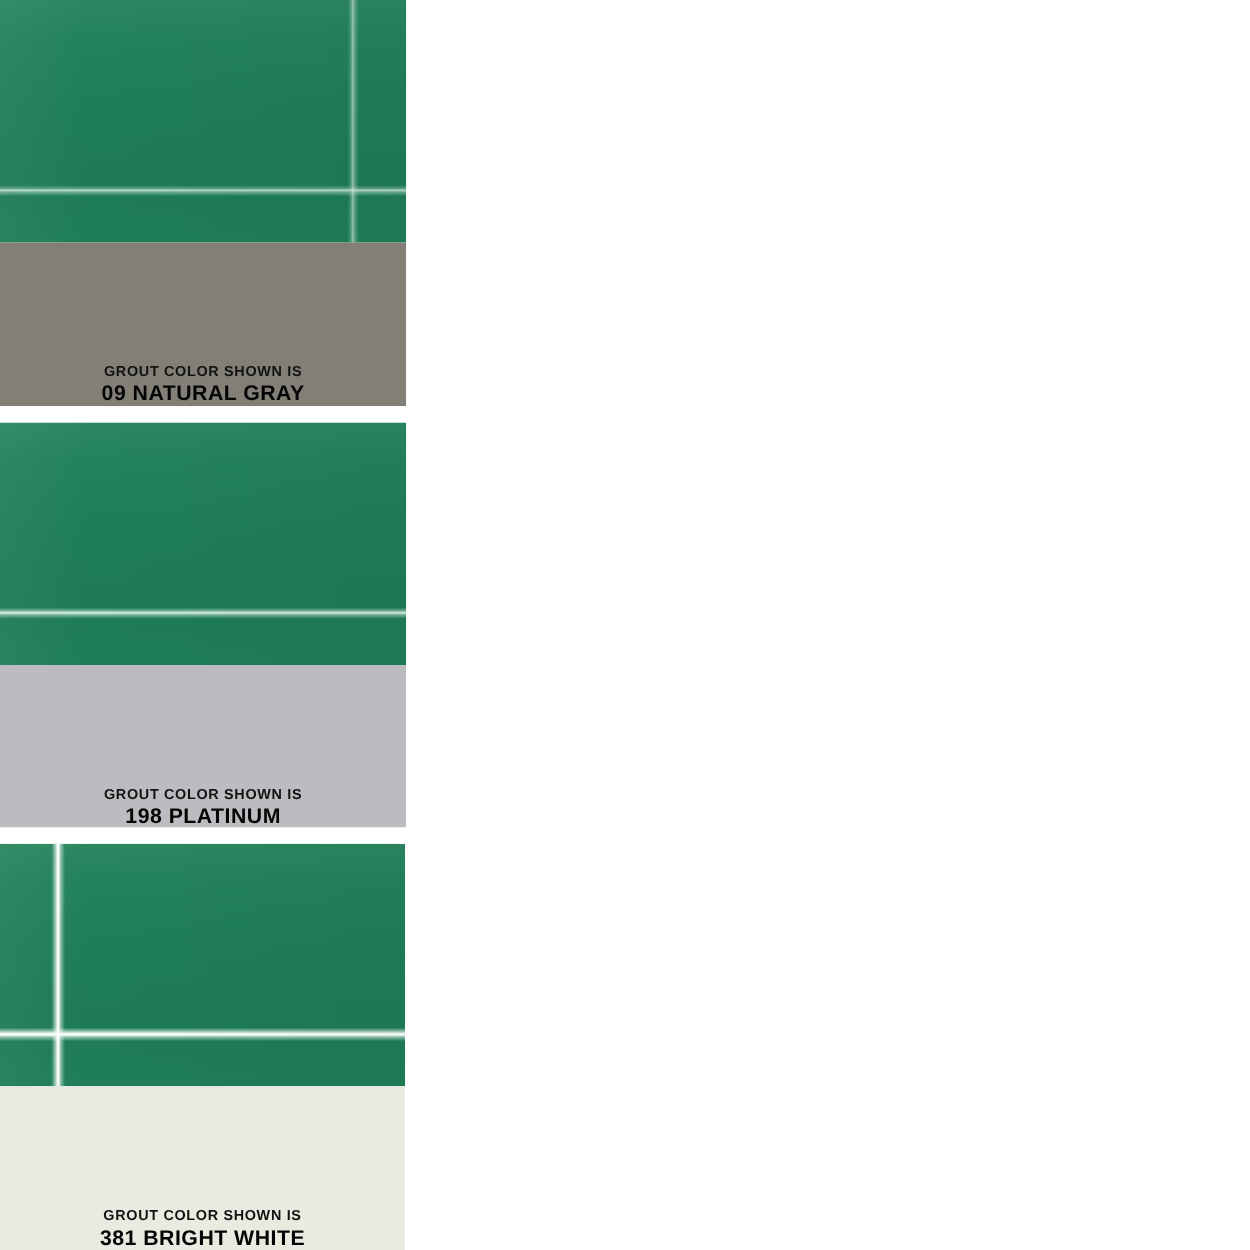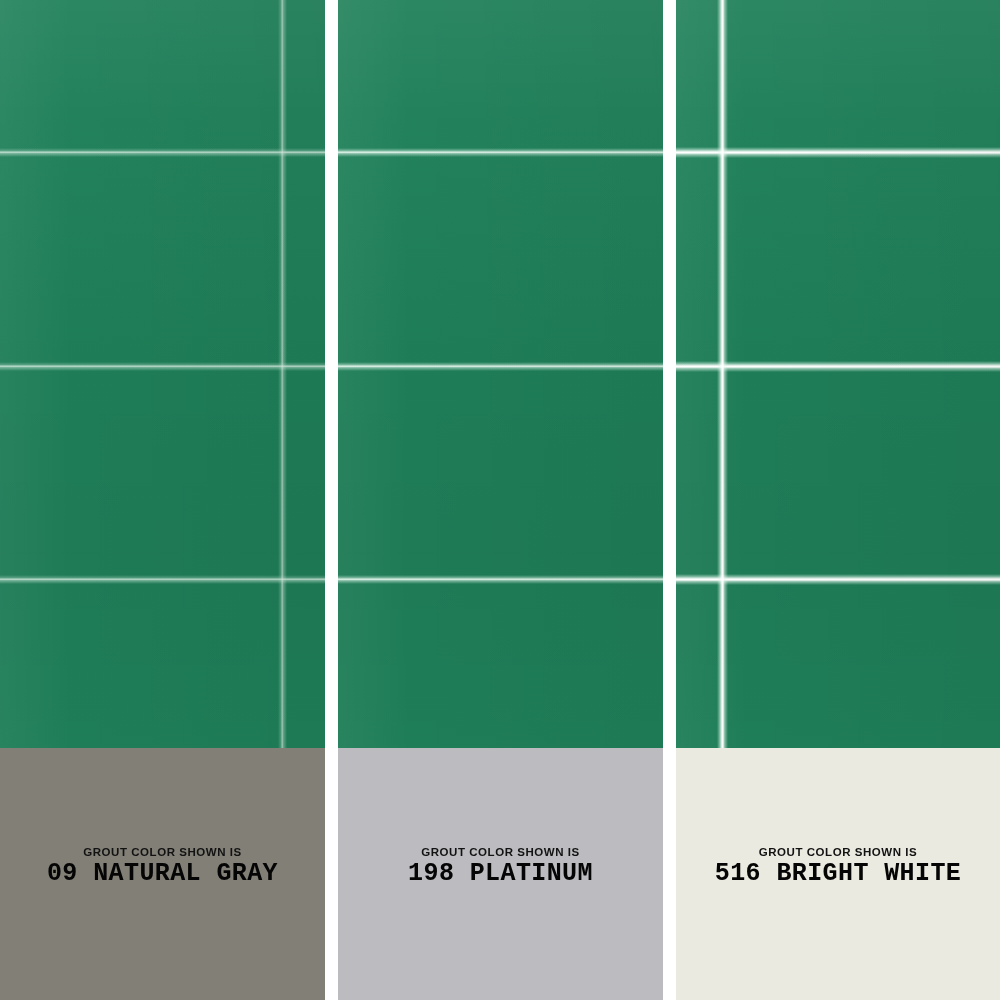--- a/index.html
+++ b/index.html
@@ -13,21 +13,21 @@
     overflow: hidden;
     font-family: "Liberation Sans", sans-serif;
   }
 
   #board {
     position: relative;
     width: 1000px;
     height: 1000px;
     background: #ffffff;
     display: flex;
-    flex-direction: row;
+    flex-direction: column;
     align-items: stretch;
   }
 
   
   .panel {
     position: relative;
     height: 1000px;
     display: flex;
     flex-direction: column;
     overflow: hidden;
@@ -160,26 +160,25 @@
     display: block;
     font-size: 11.5px;
     font-weight: bold;
     letter-spacing: 0.55px;
     color: #121212;
     white-space: nowrap;
   }
   .caption .name {
     display: block;
     margin-top: 2px;
-    font-size: 25px;
+    font-size: 17px;
     font-weight: bold;
     letter-spacing: 0.4px;
     color: #050505;
     white-space: nowrap;
-    font-family: Liberation Mono, monospace;
   }
 </style>
 </head>
 <body>
 
 <div id="board">
 
   <div class="panel p1">
     <div class="tile-area" style="background: rgb(31, 128, 89);">
       <div class="grout-h g-gray" style="top:148px"></div>
@@ -216,18 +215,18 @@
   <div class="panel p3">
     <div class="tile-area" style="background: rgb(31, 128, 89);">
       <div class="grout-h g-white" style="top:147px"></div>
       <div class="grout-h g-white" style="top:361px"></div>
       <div class="grout-h g-white" style="top:574px"></div>
       <div class="grout-v g-white" style="left:41px"></div>
     </div>
     <div class="swatch" style="background: rgb(235, 234, 225);">
       <div class="caption">
         <span class="lead">GROUT COLOR SHOWN IS</span>
-        <span class="name">516 BRIGHT WHITE</span>
+        <span class="name">381 BRIGHT WHITE</span>
       </div>
     </div>
   </div>
 
 </div>
 
 </body></html>

